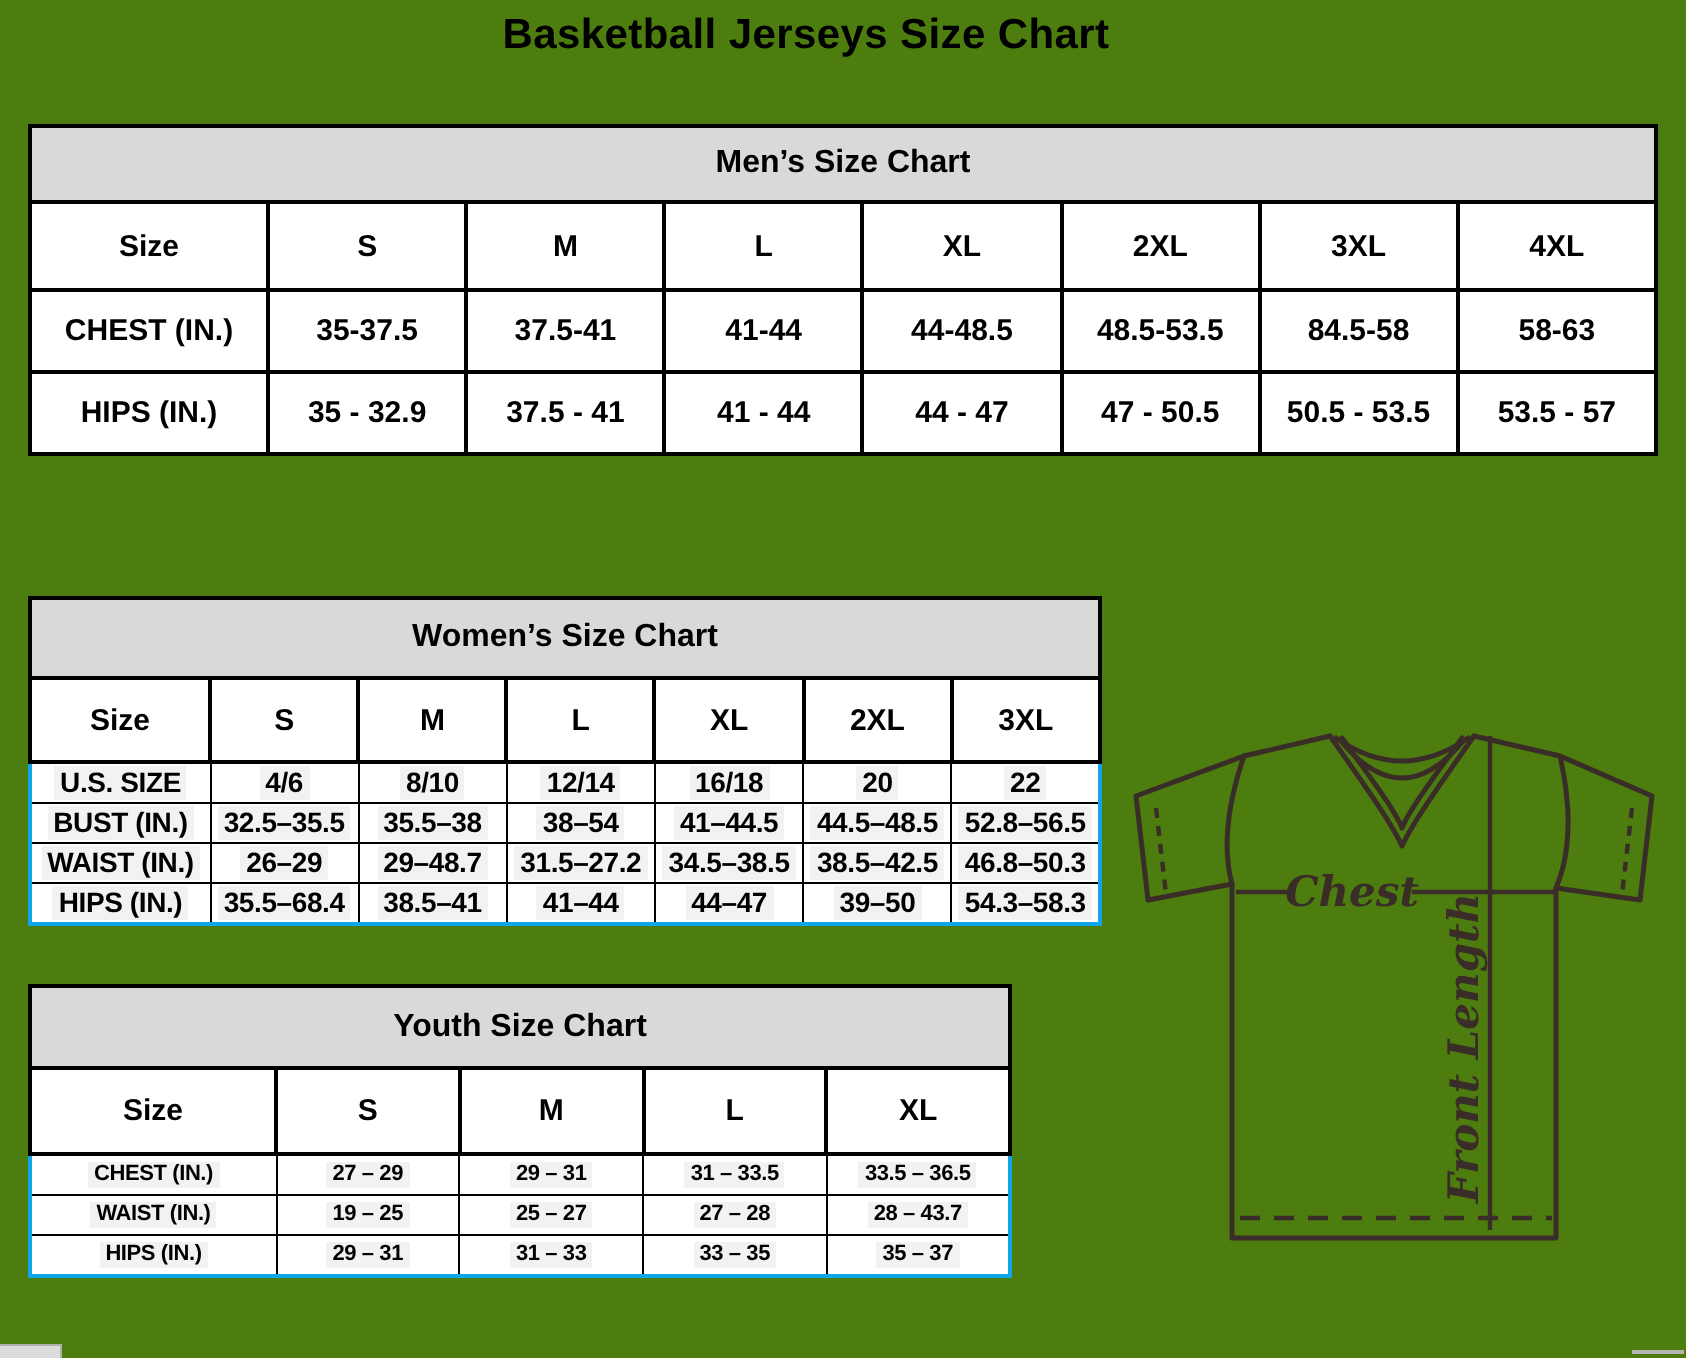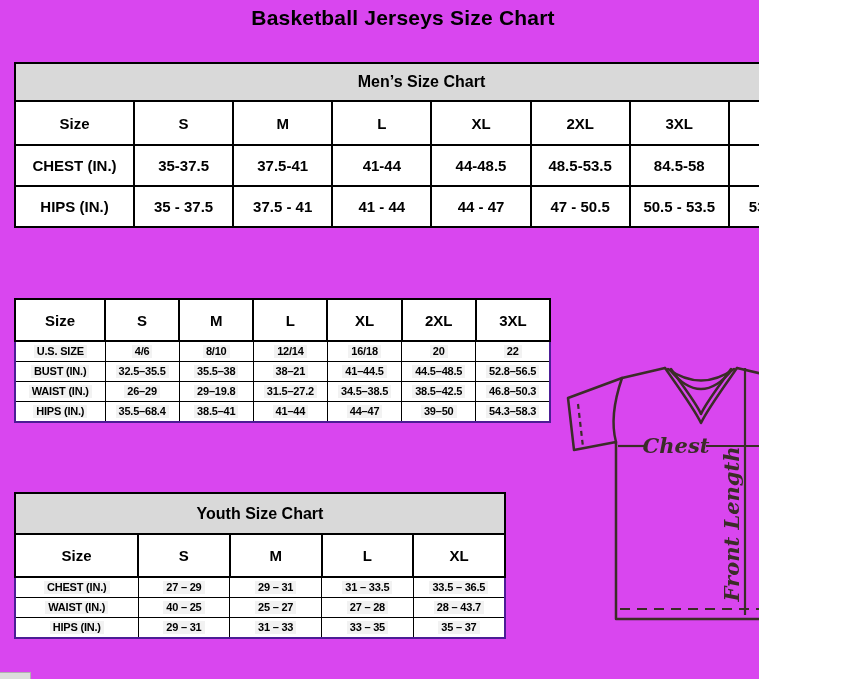--- a/index.html
+++ b/index.html
@@ -1,37 +1,37 @@
 <!DOCTYPE html>
 <html><head>
 <meta charset="utf-8">
 <style>
   html,body{margin:0;padding:0;background:#fff;}
-  .canvas{position:relative;width:759px;height:679px;background:#d946ef;overflow:hidden;
+  .canvas{position:relative;width:843px;height:679px;background:#4d7c0f;overflow:hidden;
           font-family:"Liberation Sans",sans-serif;color:#000;}
   .page-title{position:absolute;top:6px;left:0;width:806px;text-align:center;
               font-size:21px;font-weight:bold;letter-spacing:0.2px;}
 
   table.tbl{border-collapse:collapse;table-layout:fixed;position:absolute;
-            border:2px solid #4c1d95;background:#fff;}
+            border:2px solid #0ea5e9;background:#fff;}
   .tbl th,.tbl td{border:2px solid #000;text-align:center;vertical-align:middle;
                   padding:0;font-weight:bold;overflow:hidden;white-space:nowrap;}
   .tbl .title{background:#d9d9d9;font-size:16px;font-weight:bold;}
 
   
   .men{left:14px;top:62px;width:815px;}
   .men .title{height:36px;}
   .men .head-row th{height:42px;font-size:15px;}
   .men .data-row th,.men .data-row td{height:39px;font-size:15px;}
 
   
   .women{left:14px;top:298px;width:537px;}
   .women .title{height:38px;}
   .women .head-row th{height:40px;font-size:15px;}
-  .women .data-row th,.women .data-row td{height:19px;font-size:11px;border-width:1px;letter-spacing:-0.2px;}
+  .women .data-row th,.women .data-row td{height:19px;font-size:14px;border-width:1px;letter-spacing:-0.2px;}
 
   
   .youth{left:14px;top:492px;width:492px;}
   .youth .title{height:39px;}
   .youth .head-row th{height:41px;font-size:15px;}
   .youth .data-row th,.youth .data-row td{height:19px;font-size:11px;border-width:1px;letter-spacing:-0.2px;}
 
   .hl{background:#f2f2f2;padding:0 3px;display:inline-block;line-height:1.2;}
 
   .diagram{position:absolute;left:558px;top:362px;width:285px;height:312px;}
@@ -79,21 +79,21 @@
       <td>35-37.5</td>
       <td>37.5-41</td>
       <td>41-44</td>
       <td>44-48.5</td>
       <td>48.5-53.5</td>
       <td>84.5-58</td>
       <td>58-63</td>
     </tr>
     <tr class="data-row">
       <th>HIPS (IN.)</th>
-      <td>35 - 37.5</td>
+      <td>35 - 32.9</td>
       <td>37.5 - 41</td>
       <td>41 - 44</td>
       <td>44 - 47</td>
       <td>47 - 50.5</td>
       <td>50.5 - 53.5</td>
       <td>53.5 - 57</td>
     </tr>
   </tbody>
     </table>
 
@@ -101,20 +101,23 @@
     <colgroup>
       <col style="width:90px">
         <col>
         <col>
         <col>
         <col>
         <col>
         <col>
     </colgroup>
     <tbody>
+        <tr>
+          <td class="title" colspan="7">Women’s Size Chart</td>
+        </tr>
     <tr class="head-row">
       <th>Size</th>
       <th>S</th>
       <th>M</th>
       <th>L</th>
       <th>XL</th>
       <th>2XL</th>
       <th>3XL</th>
     </tr>
     <tr class="data-row">
@@ -123,29 +126,29 @@
       <td><span class="hl">8/10</span></td>
       <td><span class="hl">12/14</span></td>
       <td><span class="hl">16/18</span></td>
       <td><span class="hl">20</span></td>
       <td><span class="hl">22</span></td>
     </tr>
     <tr class="data-row">
       <th><span class="hl">BUST (IN.)</span></th>
       <td><span class="hl">32.5–35.5</span></td>
       <td><span class="hl">35.5–38</span></td>
-      <td><span class="hl">38–21</span></td>
+      <td><span class="hl">38–54</span></td>
       <td><span class="hl">41–44.5</span></td>
       <td><span class="hl">44.5–48.5</span></td>
       <td><span class="hl">52.8–56.5</span></td>
     </tr>
     <tr class="data-row">
       <th><span class="hl">WAIST (IN.)</span></th>
       <td><span class="hl">26–29</span></td>
-      <td><span class="hl">29–19.8</span></td>
+      <td><span class="hl">29–48.7</span></td>
       <td><span class="hl">31.5–27.2</span></td>
       <td><span class="hl">34.5–38.5</span></td>
       <td><span class="hl">38.5–42.5</span></td>
       <td><span class="hl">46.8–50.3</span></td>
     </tr>
     <tr class="data-row">
       <th><span class="hl">HIPS (IN.)</span></th>
       <td><span class="hl">35.5–68.4</span></td>
       <td><span class="hl">38.5–41</span></td>
       <td><span class="hl">41–44</span></td>
@@ -177,21 +180,21 @@
     </tr>
     <tr class="data-row">
       <th><span class="hl">CHEST (IN.)</span></th>
       <td><span class="hl">27 – 29</span></td>
       <td><span class="hl">29 – 31</span></td>
       <td><span class="hl">31 – 33.5</span></td>
       <td><span class="hl">33.5 – 36.5</span></td>
     </tr>
     <tr class="data-row">
       <th><span class="hl">WAIST (IN.)</span></th>
-      <td><span class="hl">40 – 25</span></td>
+      <td><span class="hl">19 – 25</span></td>
       <td><span class="hl">25 – 27</span></td>
       <td><span class="hl">27 – 28</span></td>
       <td><span class="hl">28 – 43.7</span></td>
     </tr>
     <tr class="data-row">
       <th><span class="hl">HIPS (IN.)</span></th>
       <td><span class="hl">29 – 31</span></td>
       <td><span class="hl">31 – 33</span></td>
       <td><span class="hl">33 – 35</span></td>
       <td><span class="hl">35 – 37</span></td>

